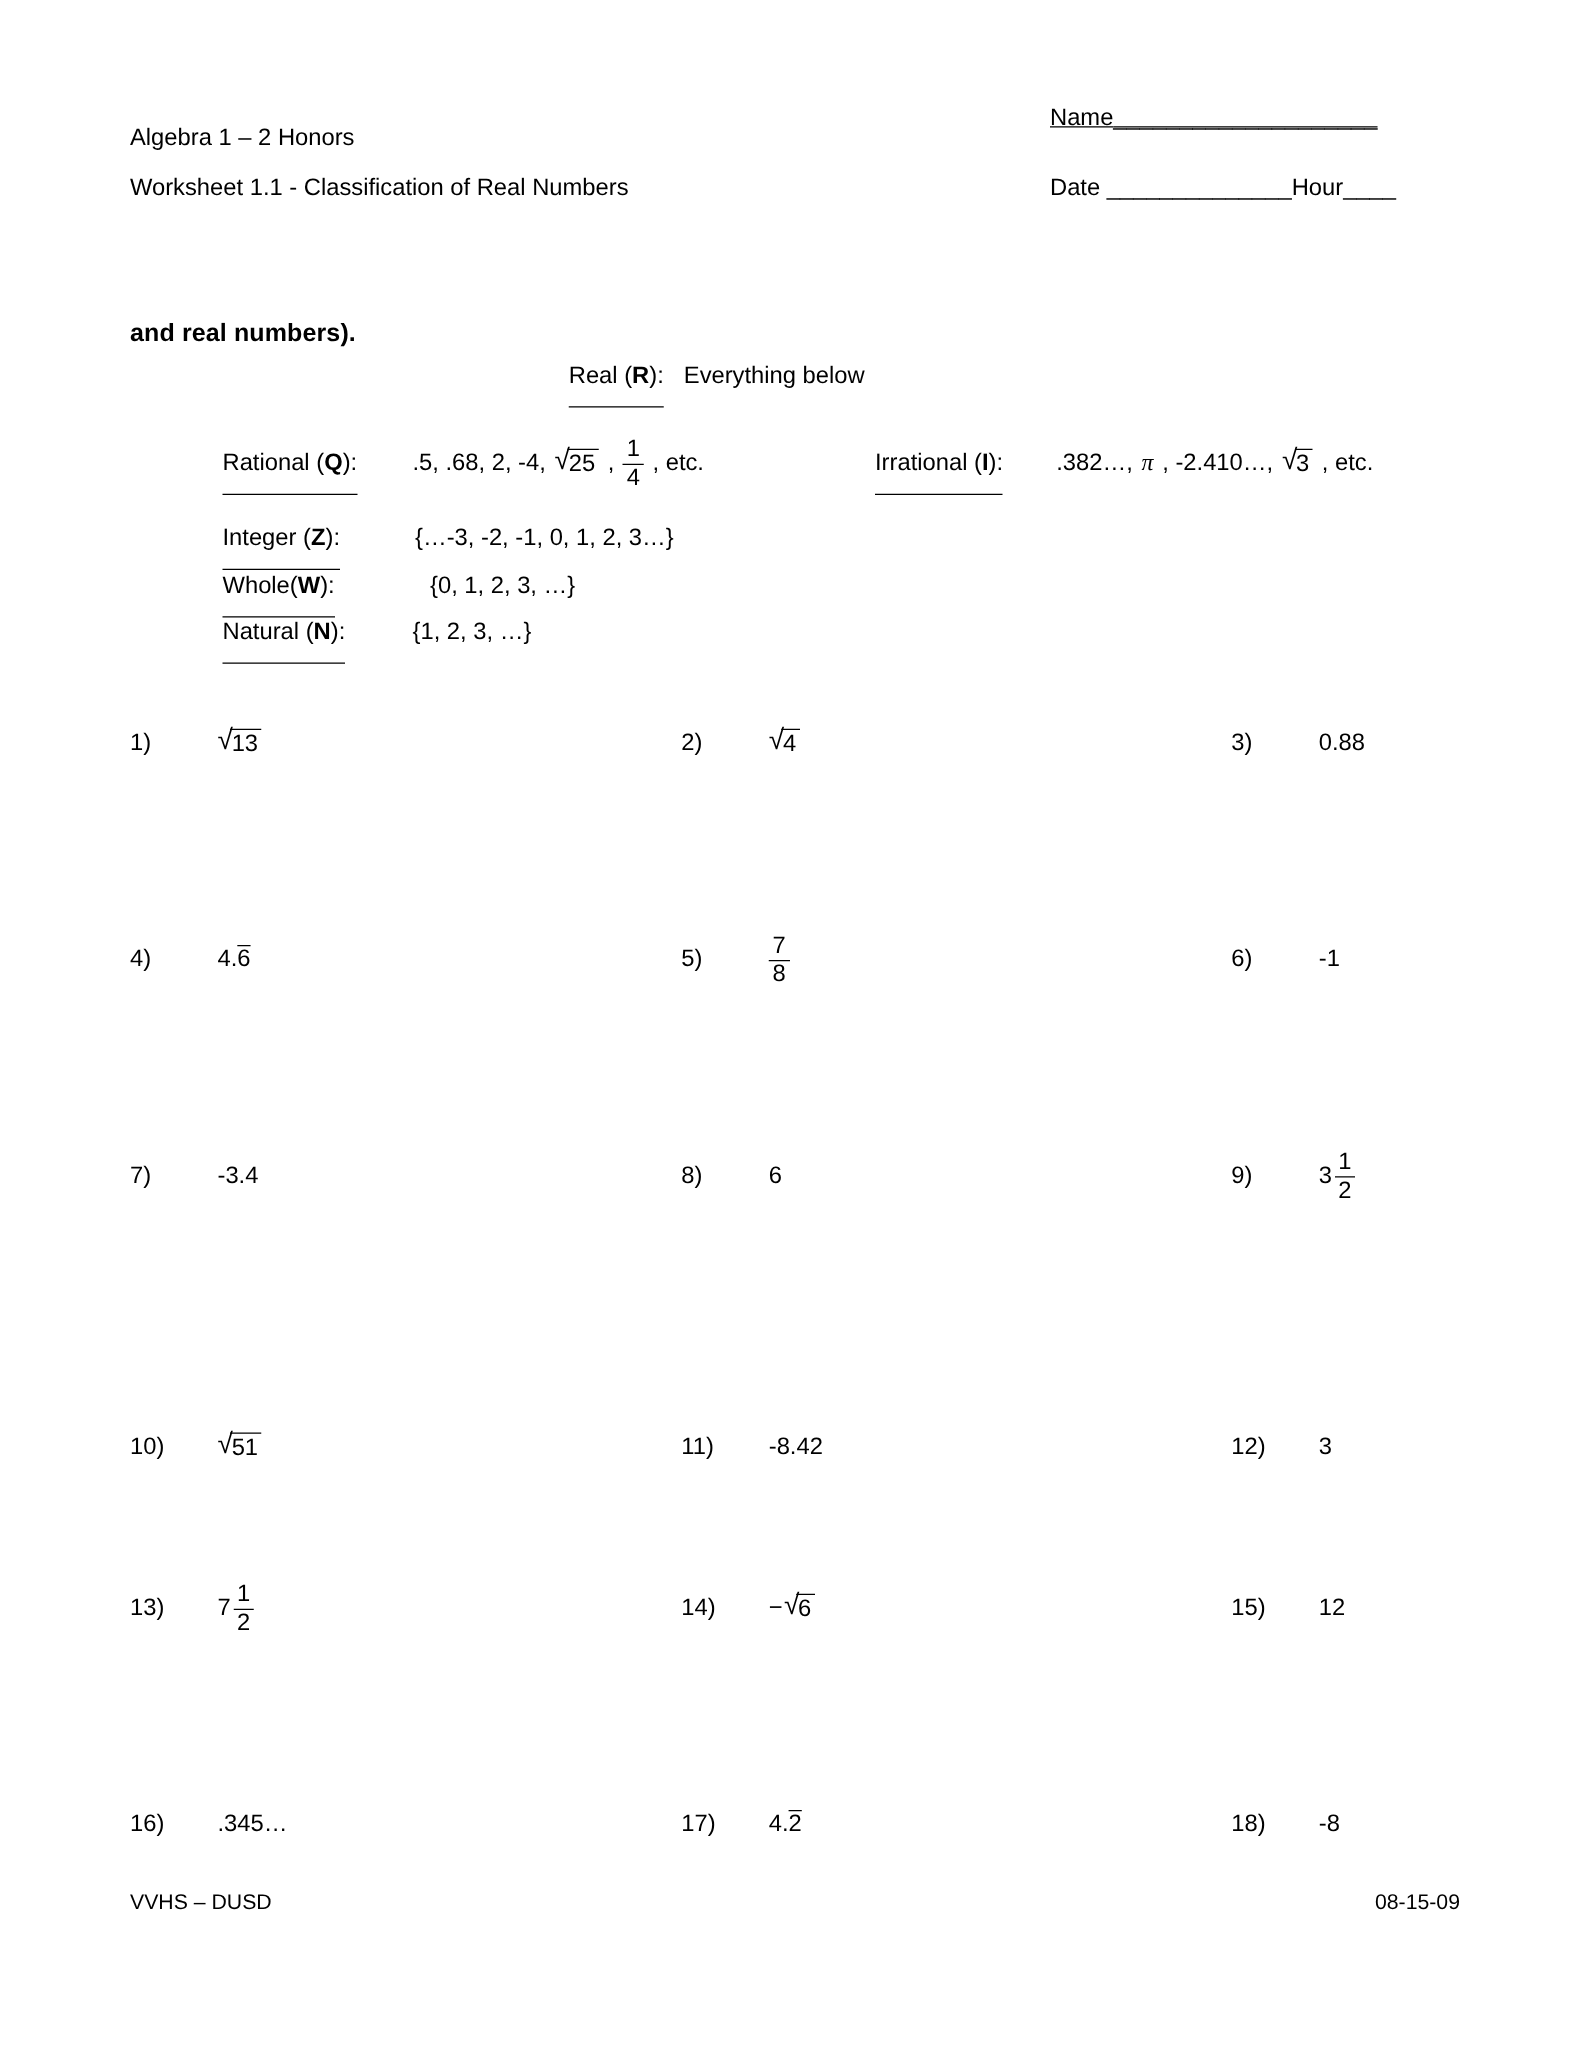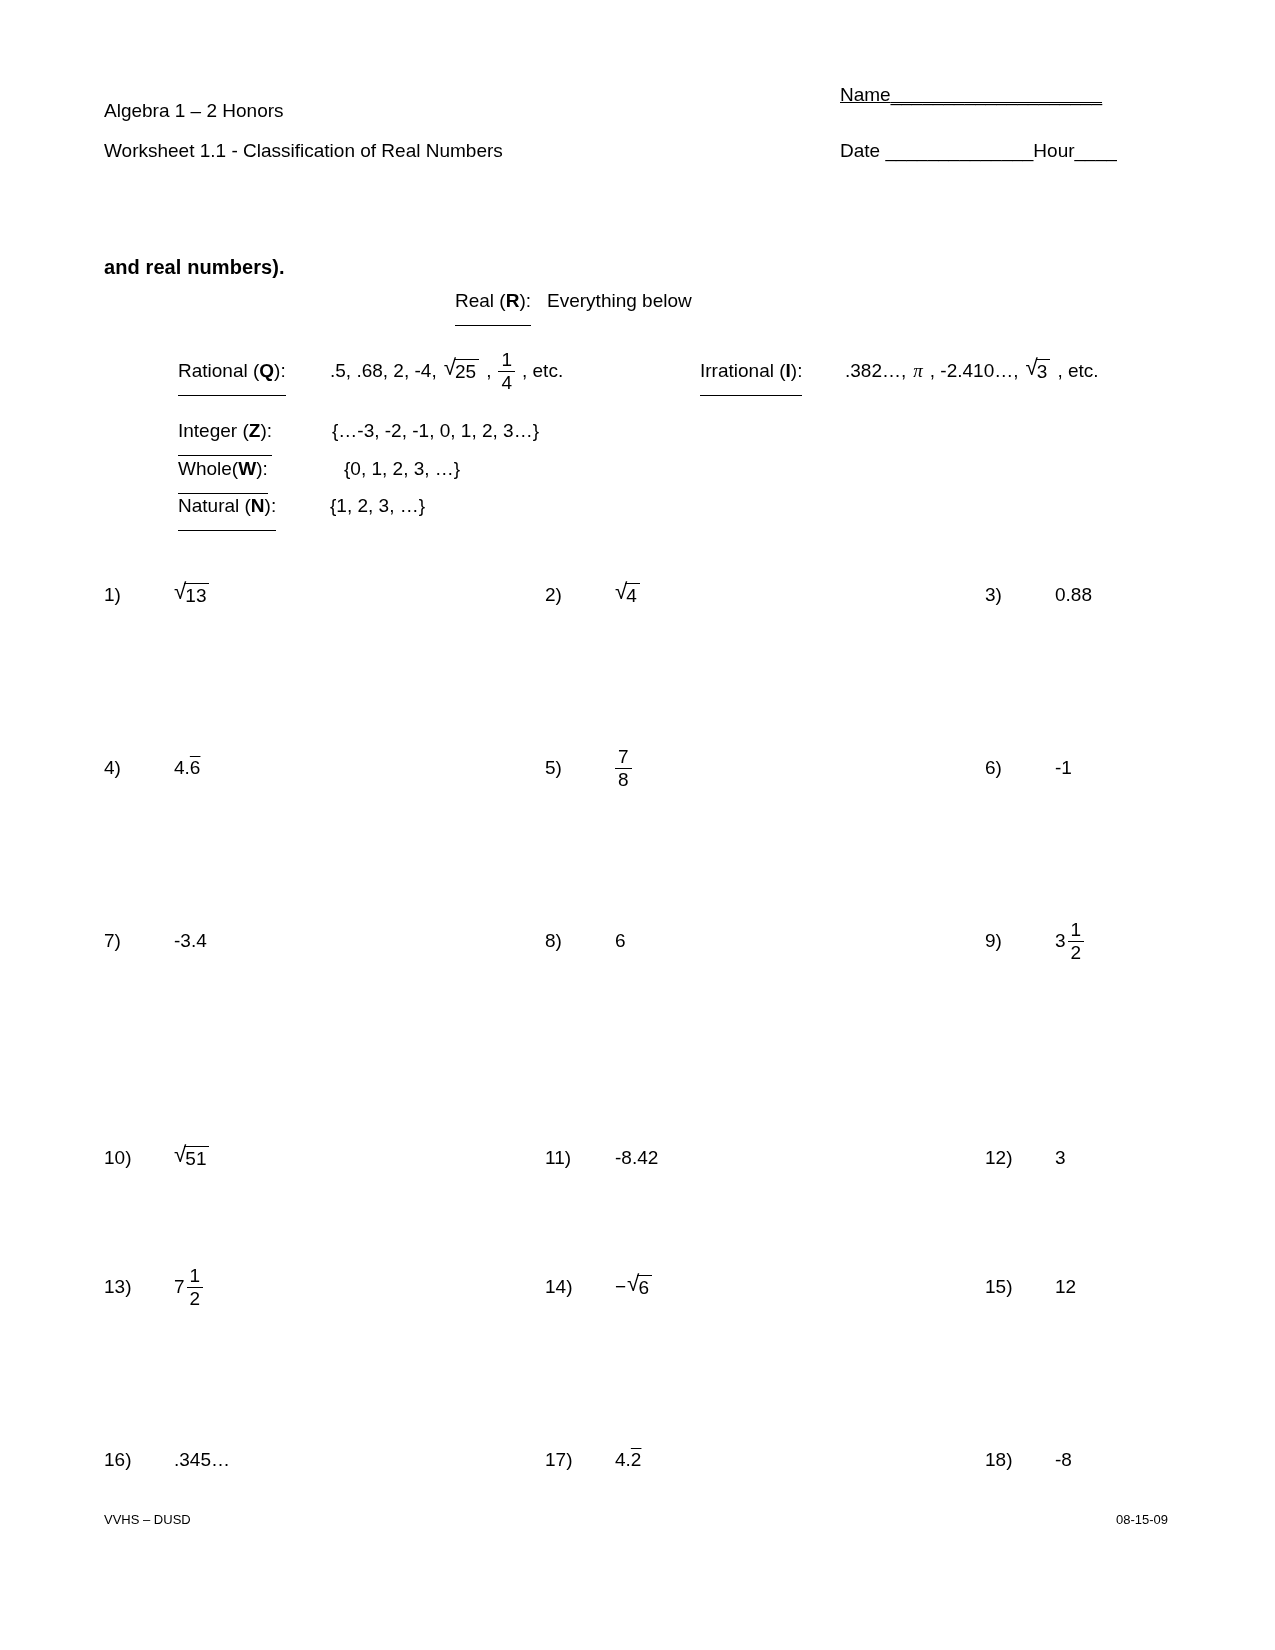--- a/index.html
+++ b/index.html
@@ -31,21 +31,21 @@
   .mixedgap{margin-right:2px;}
   
   .rep{text-decoration:overline;}
   .pi{font-family:"Liberation Serif", serif;font-style:italic;}
   
   .row{position:absolute;left:0;width:100%;}
   .cell{position:absolute;top:0;height:100%;display:flex;align-items:center;}
   .c0{left:104px;} .c1{left:545px;} .c2{left:985px;}
   .pnum{display:inline-block;width:70px;flex:none;}
   .pval{display:inline-flex;align-items:center;}
-  .footer{font-size:13px;}
+  .footer{font-size:17px;}
 </style>
 </head>
 <body>
 
 <div class="page">
 
   <div class="abs" style="left:104px;top:100px;">Algebra 1 – 2 Honors</div>
   <div class="abs" style="left:840px;top:84px;text-decoration:underline;">
     <span>Name</span><span>____________________</span>
   </div>

